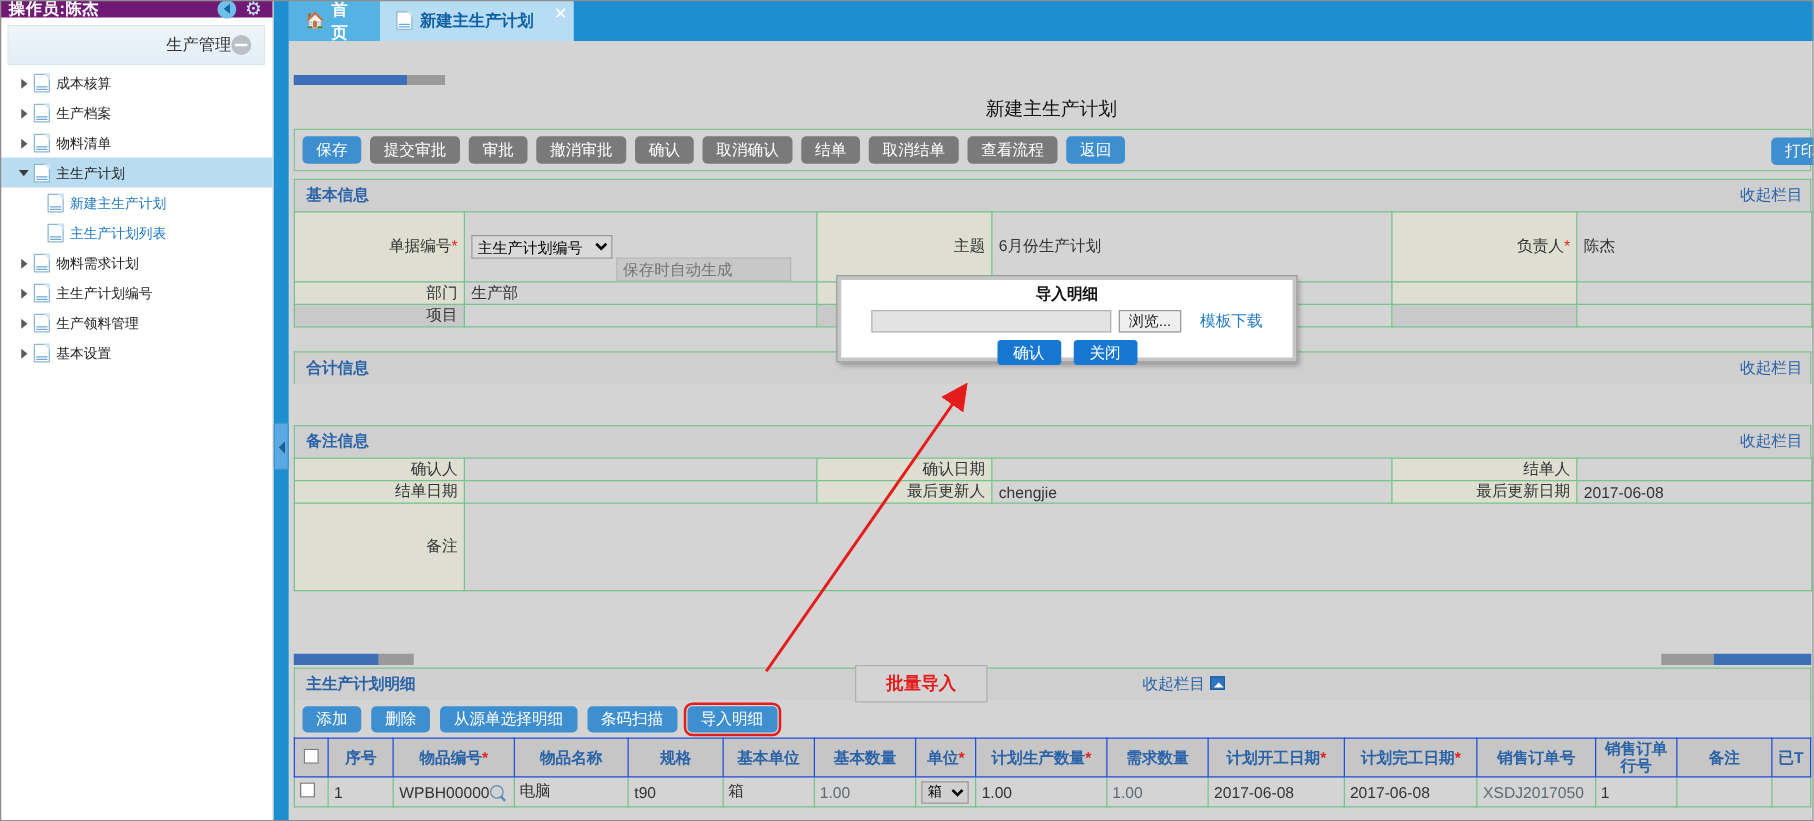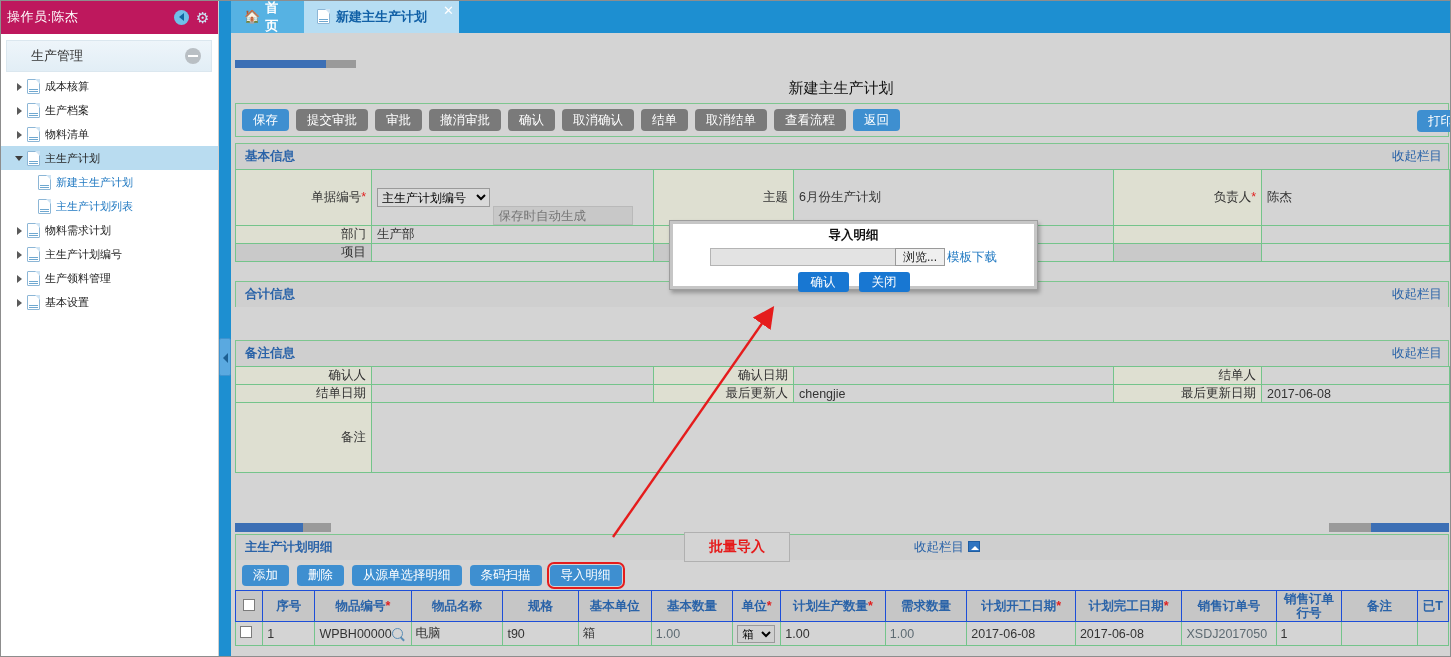--- a/index.html
+++ b/index.html
@@ -12,23 +12,23 @@
     background: #ffffff;
   }
   #app { position: relative; width: 1451px; height: 657px; background:#fff; }
 
   
   #sidebar {
     position: absolute; left:0; top:0; width:219px; height:657px;
     background:#ffffff; border-right:1px solid #cfcfcf;
   }
   .side-header {
-    height:34px; background:#be185d; color:#fff;
+    height:14px; background:#701a75; color:#fff;
     display:flex; align-items:center; padding:0 7px;
-    font-weight:normal; font-size:13px;
+    font-weight:bold; font-size:13px;
   }
   .side-header .title { flex:1; letter-spacing:0.5px;}
   .side-hdr-icons { display:flex; align-items:center; gap:7px; }
   .circ-back {
     width:15px;height:15px;border-radius:50%;
     background:#6fc0e8;position:relative;
   }
   .circ-back:after{
     content:"";position:absolute;left:5px;top:3.5px;
     border-top:4px solid transparent;border-bottom:4px solid transparent;
@@ -38,21 +38,21 @@
     width:15px;height:15px;position:relative;color:#cde9f8;font-size:15px;line-height:15px;
   }
 
   .side-group {
     margin:6px 6px 0 6px; height:32px;
     background:linear-gradient(#eef5fa,#e2eef6);
     border:1px solid #dbe7ef;
     display:flex;align-items:center;padding:0 10px;
     font-size:13px;color:#333;
   }
-  .side-group .g-label { flex:1; padding-left:14px;}
+  .side-group .g-label { flex:1; padding-left:14px;text-align:right;}
   .minus-btn{
     width:16px;height:16px;border-radius:50%;
     background:#b9bfc4;position:relative;
   }
   .minus-btn:after{
     content:"";position:absolute;left:3px;top:7px;width:10px;height:2px;background:#fff;
   }
   .side-list{ margin-top:2px; }
   .side-item{
     height:24px;display:flex;align-items:center;padding-left:14px;
@@ -240,21 +240,21 @@
   #dialog{
     position:absolute;left:669px;top:220px;width:369px;height:70px;
     background:#c6c6c6;border:1px solid #9d9d9d;z-index:60;
     box-shadow:2px 3px 4px rgba(0,0,0,.28);
     padding:3px;
   }
   #dialog-inner{ width:100%;height:100%;background:#ffffff;position:relative; }
   #dlg-title{
     text-align:center;font-size:12.5px;font-weight:bold;color:#111;padding-top:3px;
   }
-  #dlg-row{ display:flex;align-items:center;justify-content:center;gap:2px;margin-top:4px; }
+  #dlg-row{ display:flex;align-items:center;justify-content:center;gap:15px;margin-top:4px; }
   .dlg-file{
     width:192px;height:18px;border:1px solid #b4b4b4;background:#e3e3e3;
   }
   .dlg-browse{
     height:18px;padding:0 7px;border:1px solid #9a9a9a;background:#efefef;color:#222;
     font-size:12px;display:flex;align-items:center;cursor:pointer;margin-left:-9px;
   }
   .dlg-link{ color:#1f78c1;font-size:12.5px;cursor:pointer; }
   #dlg-btns{ display:flex;justify-content:center;gap:10px;margin-top:6px; }
   .dlg-btn{

